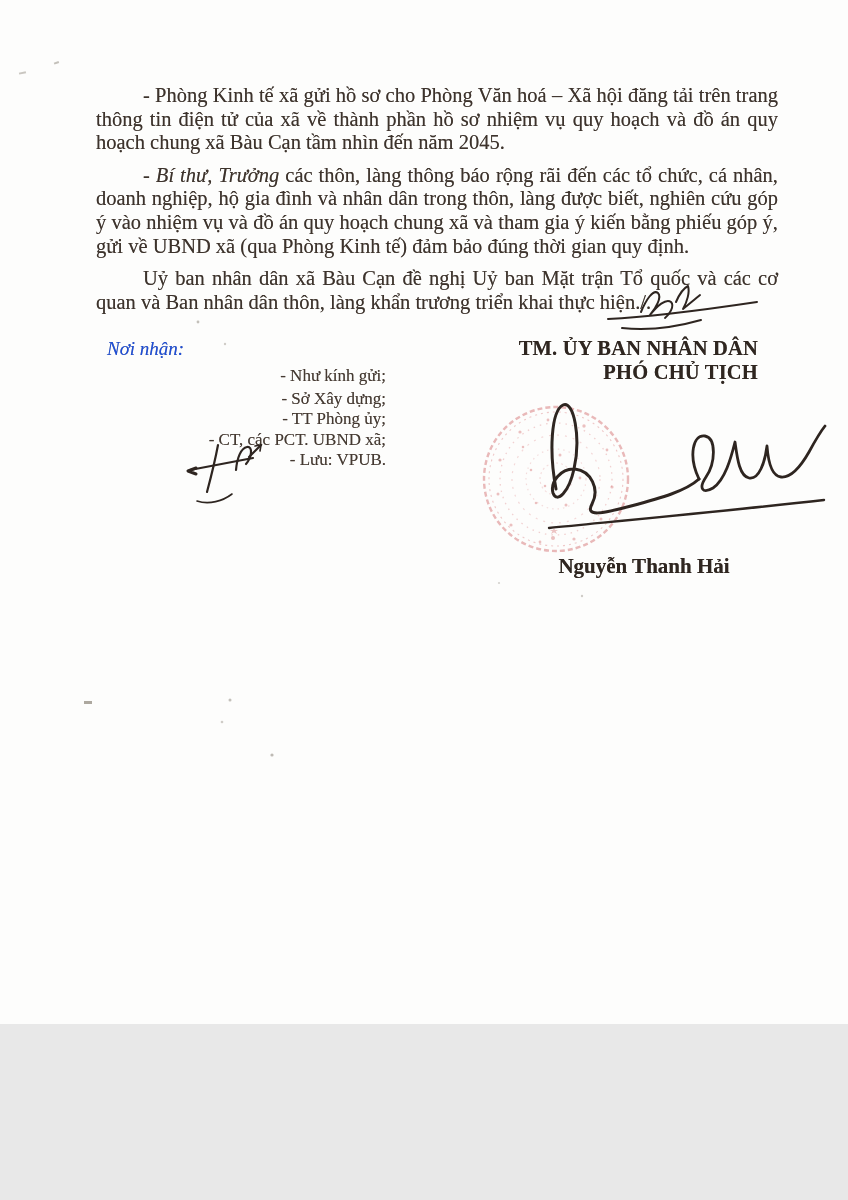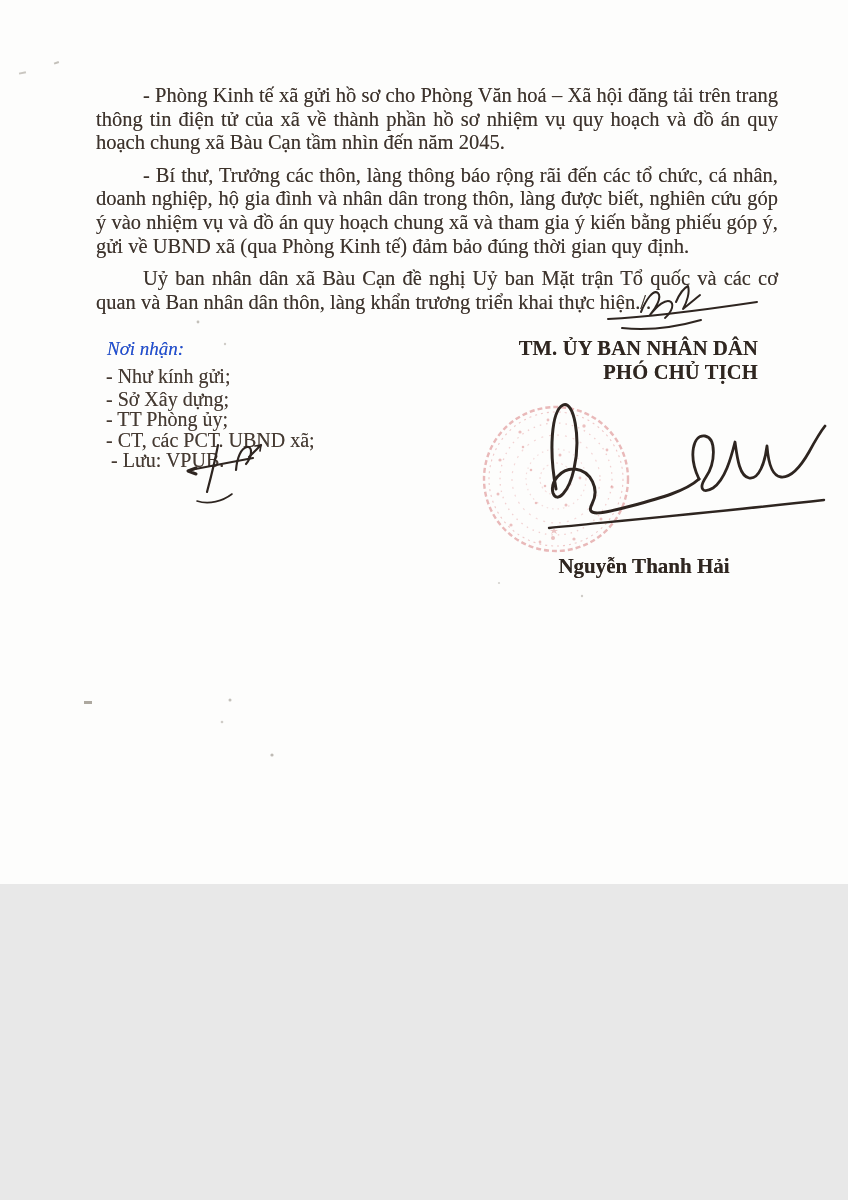--- a/index.html
+++ b/index.html
@@ -3,21 +3,21 @@
 <meta charset="utf-8">
 <style>
   html, body {
     margin: 0;
     padding: 0;
     background: #e8e8e8;
   }
   .page {
     position: relative;
     width: 848px;
-    height: 884px;
+    height: 1024px;
     margin: 0 auto;
     background: #fdfdfc;
     overflow: hidden;
     font-family: "Liberation Serif", serif;
     color: #3d332c;
   }
   .body-text {
     position: absolute;
     left: 96px;
     top: 84px;
@@ -26,40 +26,41 @@
     line-height: 23.6px;
     text-align: justify;
     color: #3d332c;
     text-shadow: 0 0 0.5px rgba(61,51,44,0.55);
   }
   .para {
     margin: 0 0 9px 0;
     text-indent: 47px;
   }
   .para:last-child { margin-bottom: 0; }
-  .lead-italic { }
+  .lead-italic { font-style: italic; }
   .recipients {
     position: absolute;
     left: 106px;
     top: 338px;
     width: 280px;
     color: #453a32;
     text-shadow: 0 0 0.4px rgba(69,58,50,0.5);
   }
   .recipients-heading {
     font-weight: normal;
     font-style: italic;
     font-size: 19px;
     margin: 0 0 6px 1px;
     color: #1d4ed8;
   }
   .recipient-item {
-    font-size: 20px;
+    font-size: 17px;
     line-height: 20.2px;
     white-space: nowrap;
+    text-align: right;
   }
   .recipient-item.first { margin-bottom: 3px; }
   .recipient-item.last { padding-left: 5px; }
   .sig-titles {
     position: absolute;
     left: 478px;
     top: 336px;
     width: 280px;
     text-align: right;
     font-weight: bold;

